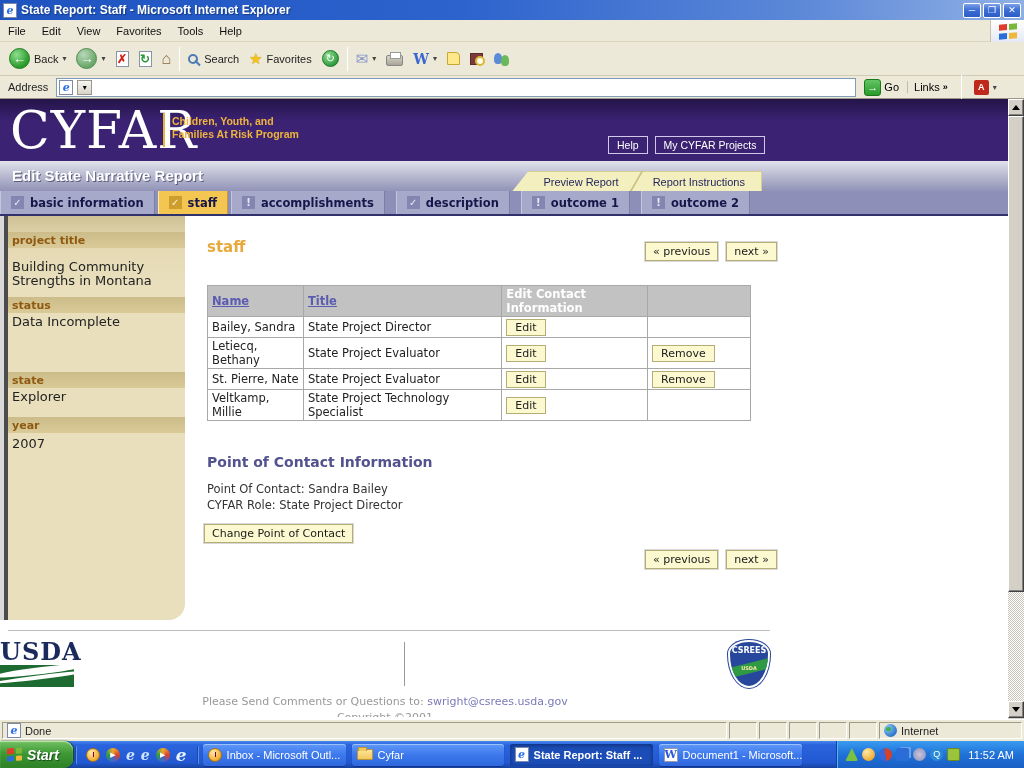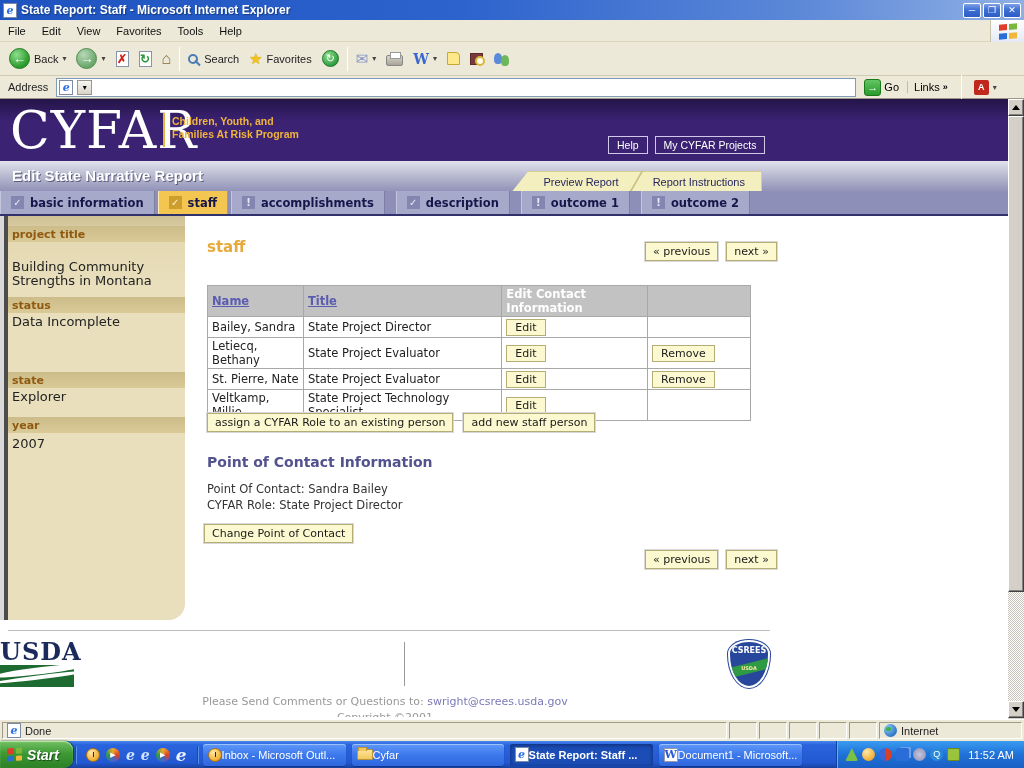--- a/index.html
+++ b/index.html
@@ -199,21 +199,21 @@
   .ql-sep { width:1px; height:18px; background:#1a4aa8; box-shadow:1px 0 0 #5a90e8; margin:0 2px; }
   .ql-clock { width:14px; height:14px; border-radius:50%; background:radial-gradient(circle at 35% 30%,#ffe9a8,#f0a828 75%); border:1px solid #a87010; position:relative; }
   .ql-clock::after { content:""; position:absolute; left:6px; top:3px; width:1.5px; height:5px; background:#703; }
   .ql-e { color:#cfe4ff; font:bold italic 14px "DejaVu Serif",serif; line-height:14px; }
   .ql-e.big { font-size:17px; color:#eaf2ff; }
   .ql-mp { width:14px; height:14px; border-radius:50%; background:conic-gradient(#f0a828,#d84028,#3a66d8,#2f9a44,#f0a828);
     display:flex; align-items:center; justify-content:center; color:#fff; font-size:7px; }
   .task-btn { height:22px; width:143px; margin:0 3px; border-radius:3px; padding:0 5px;
     background:linear-gradient(180deg,#5f98f8 0%,#3c78ec 50%,#2f67dd 100%);
     box-shadow:inset 0 1px 0 #9cc0fa, 0 1px 1px #14348a; color:#fff; font-size:11px;
-    display:flex; align-items:center; overflow:hidden; white-space:nowrap; }
+    display:flex; align-items:center; gap:5px; overflow:hidden; white-space:nowrap; }
   .task-btn.active { background:#1c4db6; box-shadow:inset 0 1px 4px #0b2a72; font-weight:bold; }
   .folder-ic { position:relative; width:16px; height:11px; background:linear-gradient(#ffe49a,#f0c75a); border:1px solid #b8943a; border-radius:1px; flex:0 0 auto; }
   .folder-ic::before { content:""; position:absolute; top:-3px; left:0; width:7px; height:3px; background:#f0c75a; border:1px solid #b8943a; border-bottom:none; }
   .word-ic { width:14px; height:14px; background:#fff; border:1px solid #99a; color:#2a5bd7;
     font:bold 11px "DejaVu Serif",serif; display:flex; align-items:center; justify-content:center; flex:0 0 auto; }
   .tray { margin-left:auto; height:27px; display:flex; align-items:center; gap:4px; padding:0 10px 0 8px;
     background:linear-gradient(180deg,#3a9bf0 0%,#1f71d8 50%,#1a5fc4 100%); border-left:1px solid #1042a0; box-shadow:inset 1px 0 0 #5ab0f8; }
   .tray-ic { width:13px; height:13px; border-radius:2px; }
   .ti-1{ background:#7ac143; clip-path:polygon(0 100%,50% 0,100% 100%); }
   .ti-2{ border-radius:50%; background:radial-gradient(circle at 35% 30%,#ffe9a8,#f0a828 75%); }
@@ -381,21 +381,21 @@
           <span class="tab-ic">!</span>
           <span>outcome 2</span>
         </span>
       </div>
 
       <div class="page-body">
         <div class="left-strip"></div>
         <div class="left-rail"></div>
 
         <div class="sidebar">
-          <div class="sb-band" style="top:10px">project title</div>
+          <div class="sb-band" style="top:16px">project title</div>
           <div class="sb-val" style="top:44px">Building Community Strengths in Montana</div>
           <div class="sb-band" style="top:81px">status</div>
           <div class="sb-val" style="top:99px">Data Incomplete</div>
           <div class="sb-band" style="top:156px">state</div>
           <div class="sb-val" style="top:174px">Explorer</div>
           <div class="sb-band" style="top:201px">year</div>
           <div class="sb-val" style="top:221px">2007</div>
         </div>
 
         <div class="staff-h1">staff</div>
@@ -434,24 +434,20 @@
             </tr>
             <tr>
               <td>Veltkamp, Millie</td>
               <td>State Project Technology Specialist</td>
               <td><span class="cell-btn">Edit</span></td>
               <td></td>
             </tr>
           </tbody>
         </table>
 
-        <div class="assign-row">
-          <span class="btn">assign a CYFAR Role to an existing person</span>
-          <span class="btn">add new staff person</span>
-        </div>
 
         <div class="poc-h">Point of Contact Information</div>
         <div class="poc-line" style="top:266px">Point Of Contact: Sandra Bailey</div>
         <div class="poc-line" style="top:282px">CYFAR Role: State Project Director</div>
         <span class="btn change-btn">Change Point of Contact</span>
 
         <div class="nav-btns nav-bottom">
           <span class="btn">« previous</span>
           <span class="btn">next »</span>
         </div>

